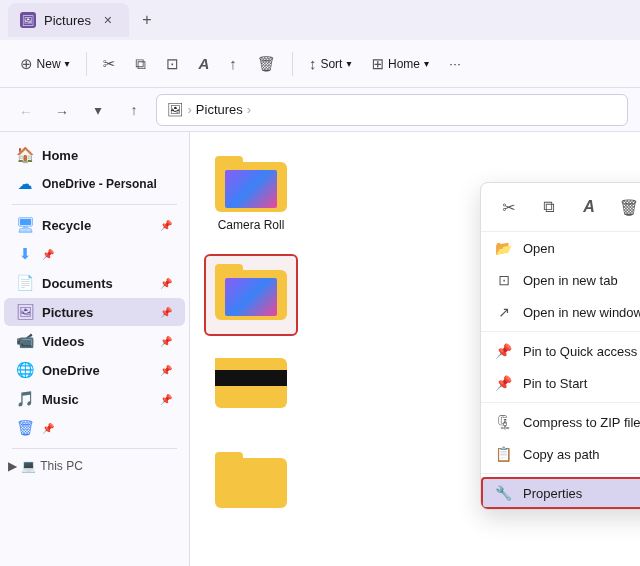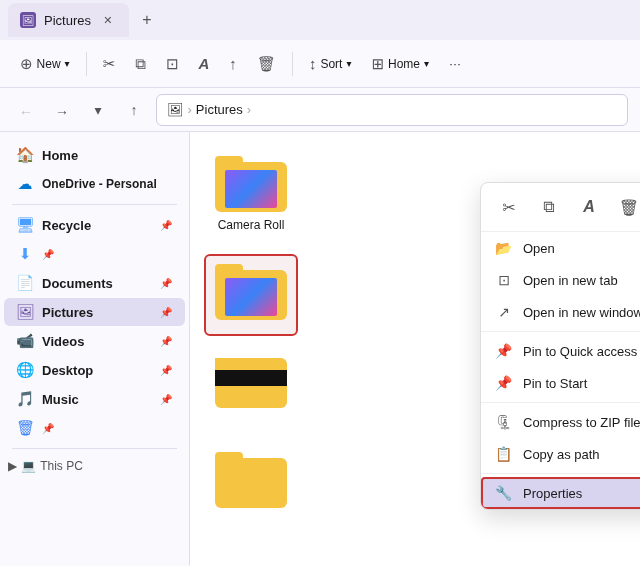--- a/index.html
+++ b/index.html
@@ -410,21 +410,21 @@
       <span class="sidebar-item-label">Pictures</span>
       <span class="sidebar-pin">📌</span>
     </div>
     <div class="sidebar-item">
       <span class="sidebar-item-icon" style="color:#a855f7;">📹</span>
       <span class="sidebar-item-label">Videos</span>
       <span class="sidebar-pin">📌</span>
     </div>
     <div class="sidebar-item">
       <span class="sidebar-item-icon" style="color:#22c55e;">🌐</span>
-      <span class="sidebar-item-label">Desktop</span>
+      <span class="sidebar-item-label">OneDrive</span>
       <span class="sidebar-pin">📌</span>
     </div>
     <div class="sidebar-item">
       <span class="sidebar-item-icon" style="color:#ef4444;">🎵</span>
       <span class="sidebar-item-label">Music</span>
       <span class="sidebar-pin">📌</span>
     </div>
     <div class="sidebar-item">
       <span class="sidebar-item-icon" style="color:#3b82f6;">🗑</span>
       <span class="sidebar-pin">📌</span>

